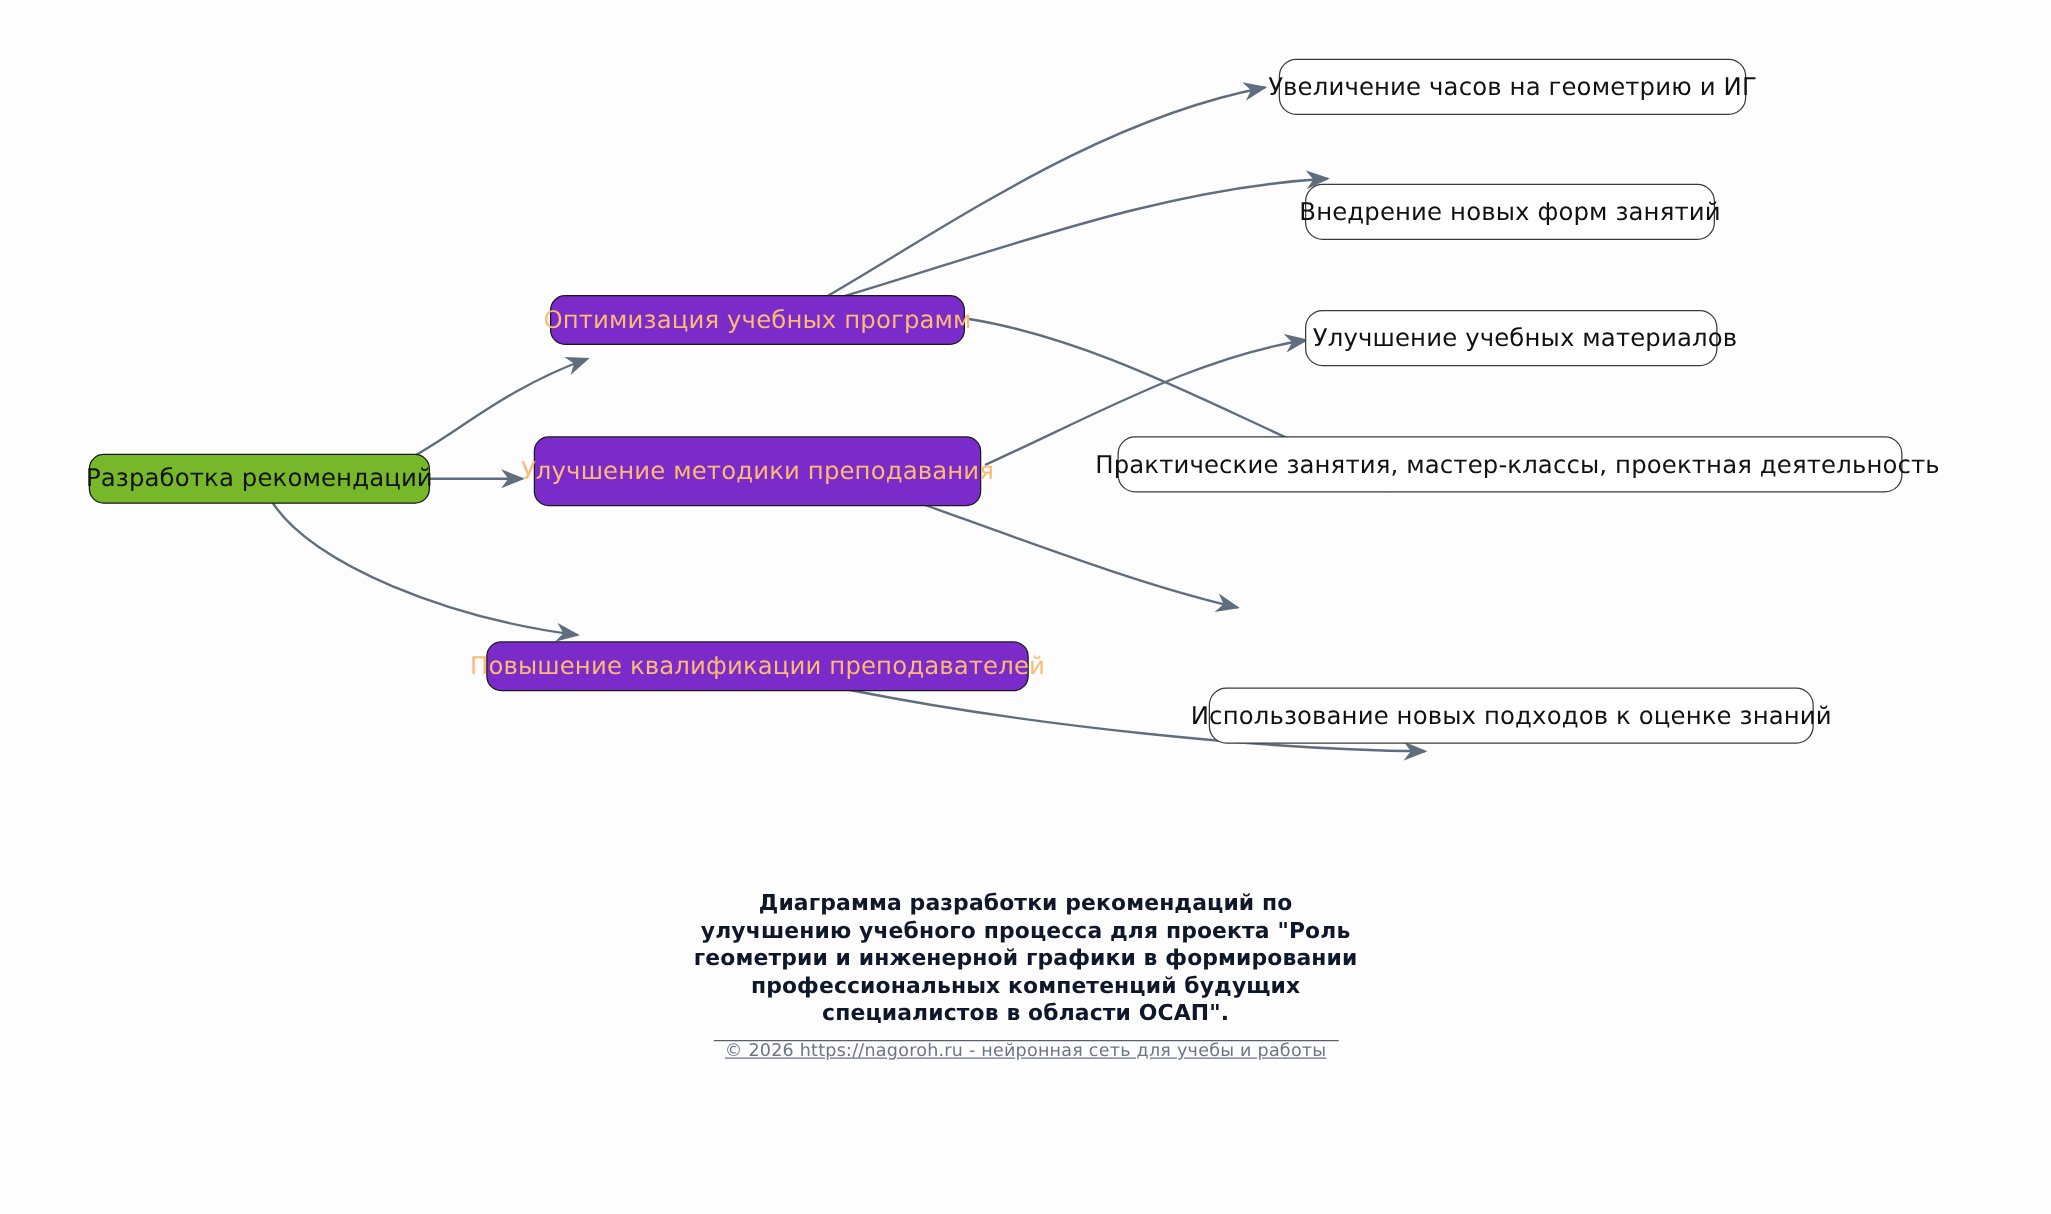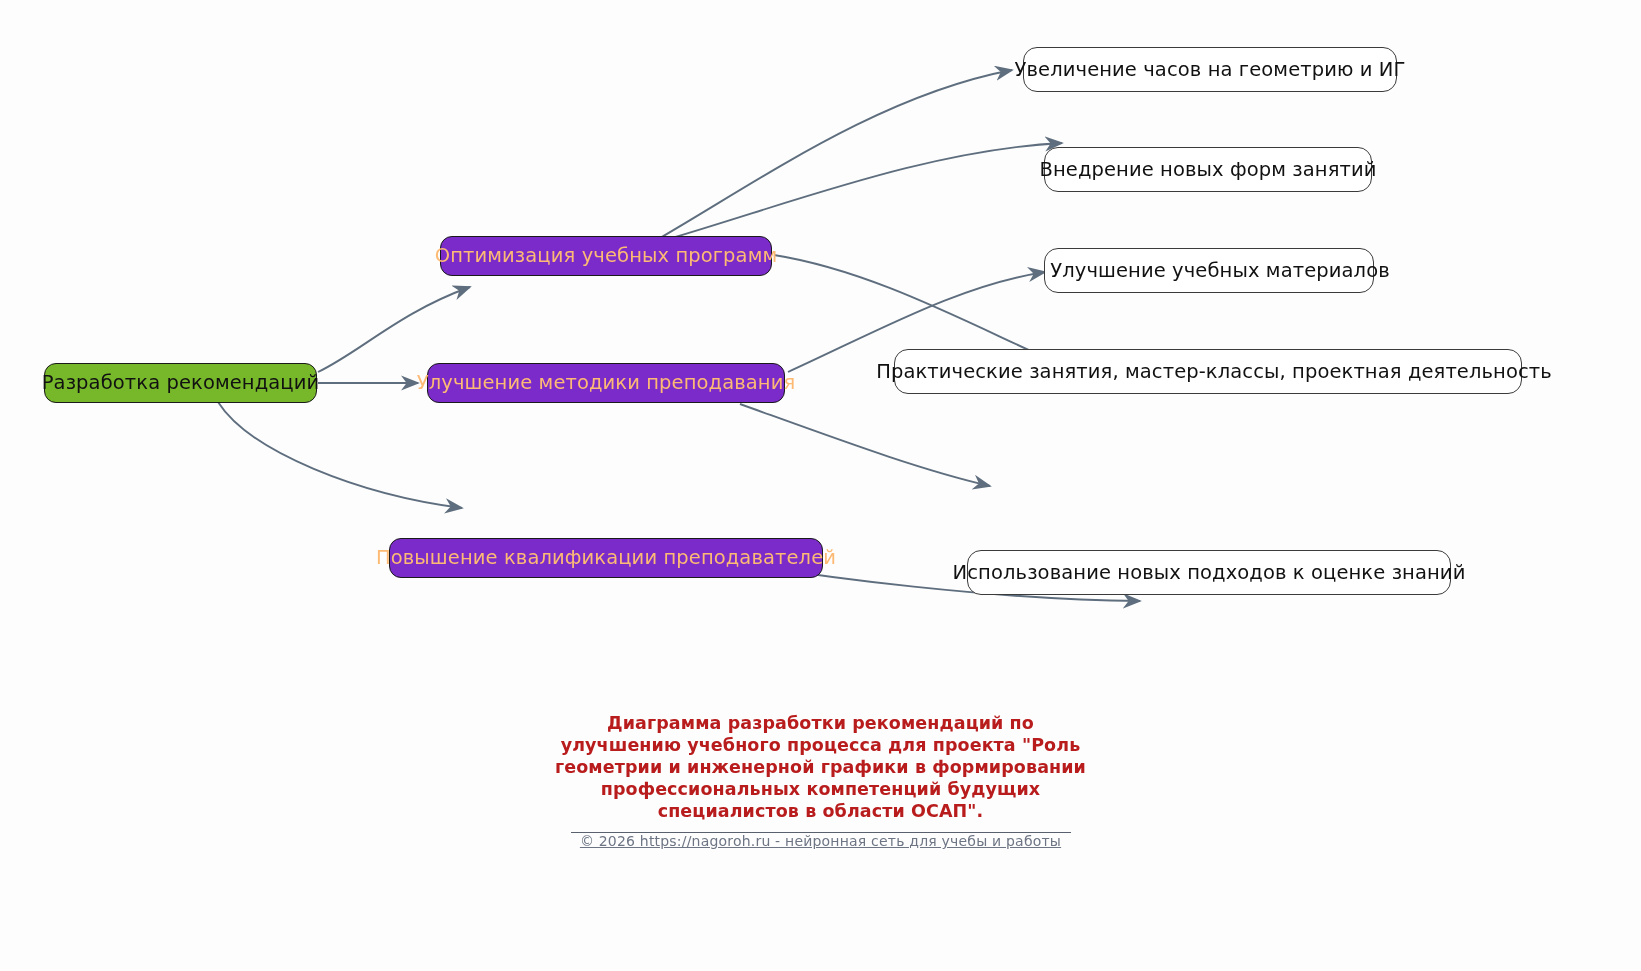--- a/index.html
+++ b/index.html
@@ -38,20 +38,21 @@
     white-space: nowrap;
     line-height: 1;
     letter-spacing: 0.1px;
   }
   .node-root {
     background: #76b82a;
     border: 1.6px solid #1a1a1a;
     color: #111111;
     font-size: 19.5px;
     padding: 0 14px;
+    margin-left: 27px;
   }
   .node-branch {
     background: #7b2bc9;
     border: 1.6px solid #1a1a1a;
     color: #fdba74;
     font-size: 19.5px;
     padding: 0 16px;
   }
   .node-leaf {
     background: #ffffff;
@@ -63,21 +64,21 @@
   }
   .footer {
     position: absolute;
     left: 0;
     width: 1641px;
     text-align: center;
   }
   .footer-title {
     font-size: 17.5px;
     font-weight: bold;
-    color: #b91c1c;
+    color: #0f172a;
     line-height: 1.25;
     letter-spacing: 0.1px;
   }
   .footer-rule {
     width: 500px;
     margin: 10px auto 0 auto;
     border-top: 1.5px solid #59616e;
     height: 0;
   }
   .footer-copy {
@@ -121,25 +122,25 @@
   </svg>
 
   <div class="node node-root" style="left:44px; top:363px; width:273px; height:40px;">
     <span>Разработка рекомендаций</span>
   </div>
 
   <div class="node node-branch" style="left:440px; top:236px; width:332px; height:40px;">
     <span>Оптимизация учебных программ</span>
   </div>
 
-  <div class="node node-branch" style="left:427px; top:363px; width:358px; height:40px;">
+  <div class="node node-branch" style="left:427px; top:349px; width:358px; height:56px;">
     <span>Улучшение методики преподавания</span>
   </div>
 
-  <div class="node node-branch" style="left:389px; top:513px; width:434px; height:40px;margin-top:25px;">
+  <div class="node node-branch" style="left:389px; top:513px; width:434px; height:40px;">
     <span>Повышение квалификации преподавателей</span>
   </div>
 
   <div class="node node-leaf" style="left:1023px; top:47px; width:374px; height:45px;text-align:right;">
     <span>Увеличение часов на геометрию и ИГ</span>
   </div>
 
   <div class="node node-leaf" style="left:1044px; top:147px; width:328px; height:45px;">
     <span>Внедрение новых форм занятий</span>
   </div>

